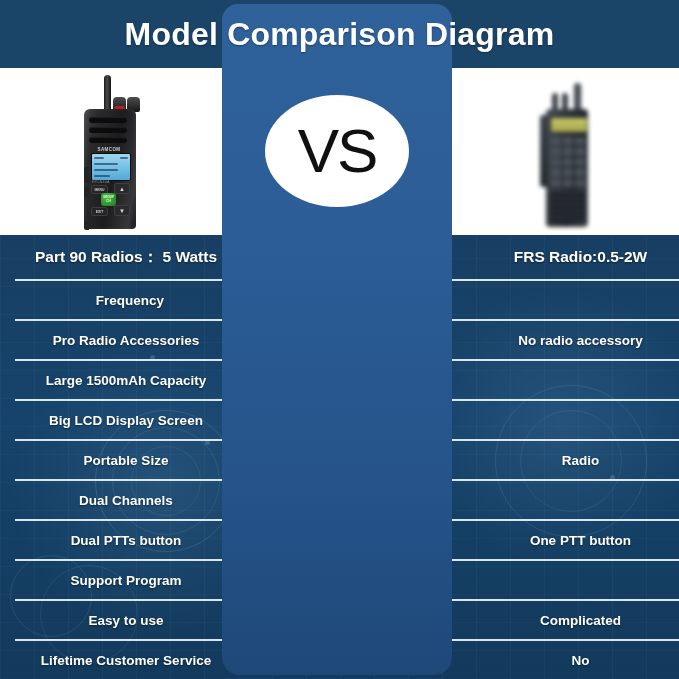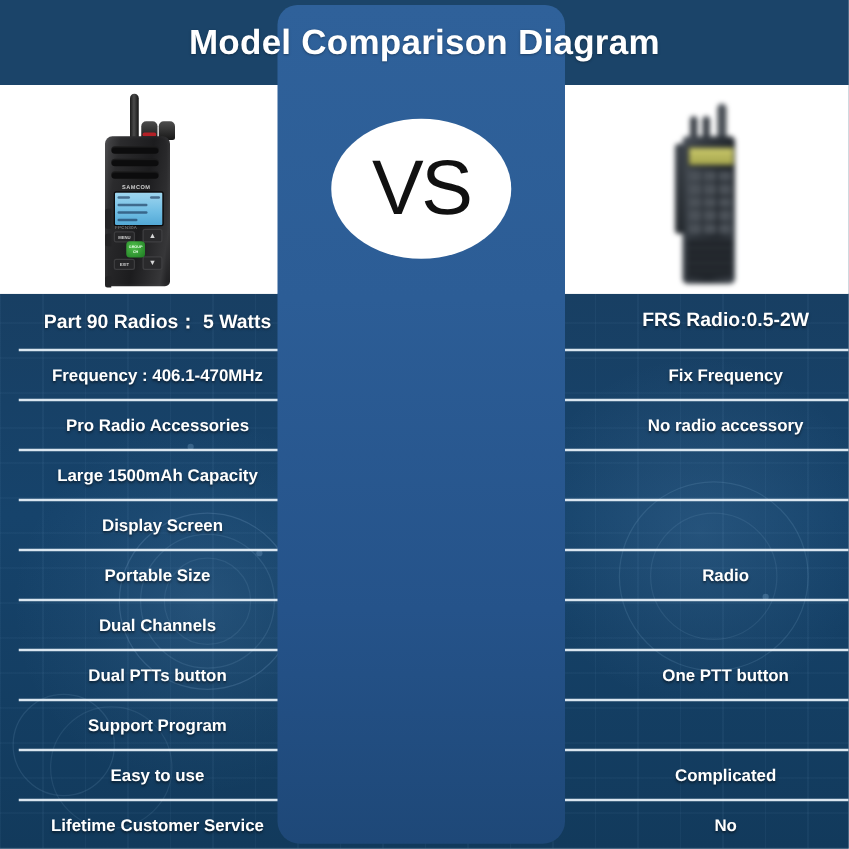--- a/index.html
+++ b/index.html
@@ -30,21 +30,21 @@
     z-index: 4;
   }
   #header-title {
     position: absolute;
     left: 0; top: 0;
     width: 679px; height: 68px;
     display: flex;
     align-items: center;
     justify-content: center;
     color: #ffffff;
-    font-size: 28px;
+    font-size: 32px;
     font-weight: bold;
     letter-spacing: 0.2px;
     text-shadow: 0 1px 2px rgba(0,0,0,0.35);
     z-index: 6;
     white-space: nowrap;
   }
 
   
   #center-band {
     position: absolute;
@@ -469,34 +469,34 @@
     <div class="tex-dot" style="left:205px; top:205px;"></div>
     <div class="tex-dot" style="left:610px; top:240px;"></div>
 
     <div id="rows">
         <div class="row r-head">
           <div class="cell left">Part 90 Radios： 5 Watts</div>
           <div class="cell mid">High Power</div>
           <div class="cell right">FRS Radio:0.5-2W</div>
         </div>
         <div class="row r-norm">
-          <div class="cell left">Frequency : 406.1-470MHz</div>
           <div class="cell mid">Frequency</div>
           <div class="cell right">Fix Frequency</div>
         </div>
         <div class="row r-norm">
           <div class="cell left">Pro Radio Accessories</div>
           <div class="cell mid">Package Include</div>
           <div class="cell right">No radio accessory</div>
         </div>
         <div class="row r-norm">
           <div class="cell left">Large 1500mAh Capacity</div>
           <div class="cell mid">Battery Type</div>
         </div>
         <div class="row r-norm">
+          <div class="cell left">Big LCD Display Screen</div>
           <div class="cell mid">Display Screen</div>
         </div>
         <div class="row r-norm">
           <div class="cell left">Portable Size</div>
           <div class="cell mid">Handheld</div>
           <div class="cell right">Radio</div>
         </div>
         <div class="row r-norm">
           <div class="cell left">Dual Channels</div>
           <div class="cell mid">Feature</div>

